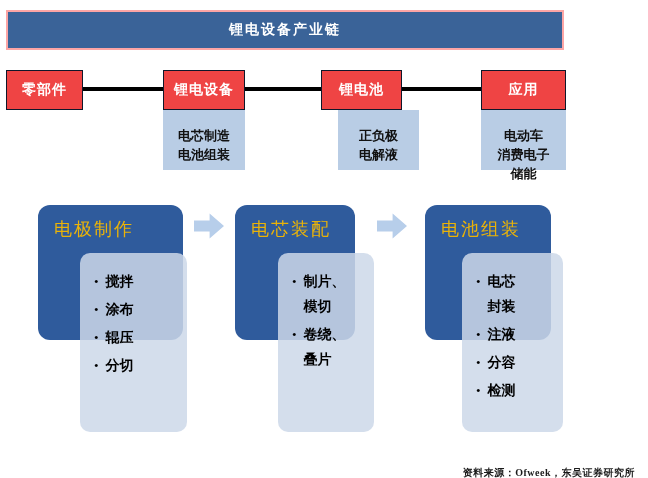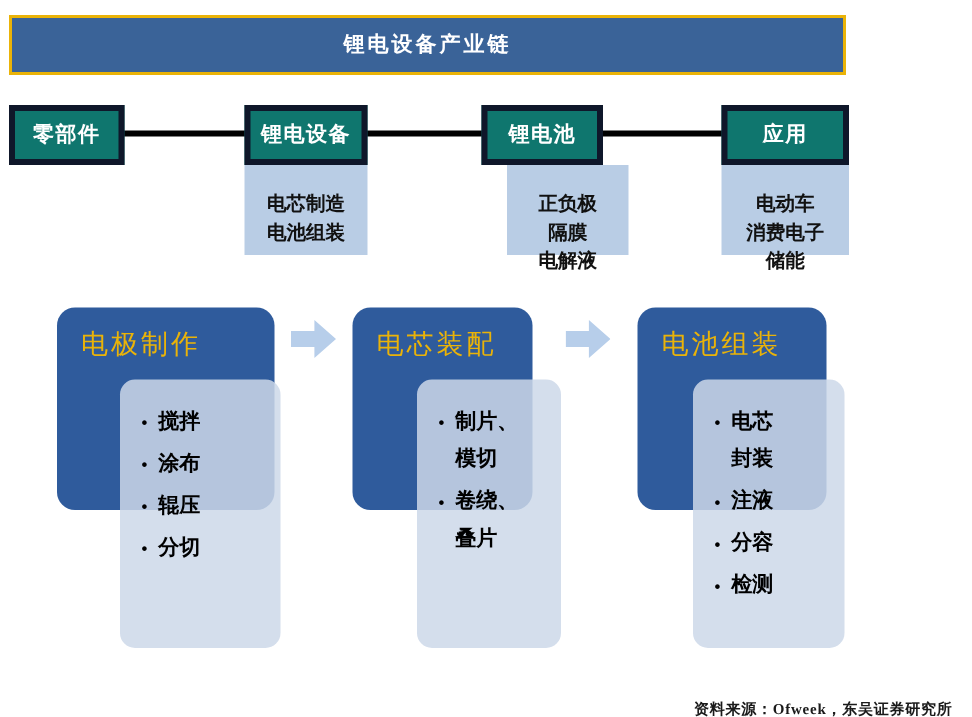--- a/index.html
+++ b/index.html
@@ -3,29 +3,29 @@
 <meta charset="utf-8">
 <style>
   html,body{margin:0;padding:0;background:#ffffff;}
   .canvas{
     position:relative;width:648px;height:478px;background:#ffffff;
     font-family:"Liberation Serif","DejaVu Serif",serif;overflow:hidden;
   }
   
   .banner{
     position:absolute;left:6px;top:10px;width:558px;height:40px;
-    background:#3A6398;border:2px solid #eab308;box-sizing:border-box;
+    background:#3A6398;border:2px solid #fca5a5;box-sizing:border-box;
     display:flex;align-items:center;justify-content:center;
   }
   .banner span{color:#ffffff;font-weight:bold;font-size:14px;letter-spacing:2px;}
   
   .chain-line{position:absolute;left:80px;top:87px;width:406px;height:4px;background:#000;z-index:0;}
   .chain-node{
-    position:absolute;top:70px;height:40px;background:#0f766e;
-    border:4px solid #0f172a;box-sizing:border-box;z-index:1;
+    position:absolute;top:70px;height:40px;background:#ef4444;
+    border:1px solid #0f172a;box-sizing:border-box;z-index:1;
     display:flex;align-items:center;justify-content:center;
   }
   .chain-node span{color:#ffffff;font-weight:bold;font-size:14px;letter-spacing:1px;}
   .n0{left:6px;width:77px;}
   .n1{left:163px;width:82px;}
   .n2{left:321px;width:81px;}
   .n3{left:481px;width:85px;}
   
   .sub-box{
     position:absolute;top:110px;height:60px;background:#B9CDE5;
@@ -92,21 +92,20 @@
   <div class="chain-node n3">
     <span>应用</span>
   </div>
 
   <div class="sub-box s1">
     <div>电芯制造</div>
     <div>电池组装</div>
   </div>
   <div class="sub-box s2">
     <div>正负极</div>
-    <div>隔膜</div>
     <div>电解液</div>
   </div>
   <div class="sub-box s3">
     <div>电动车</div>
     <div>消费电子</div>
     <div>储能</div>
   </div>
 
   <div class="stage-dark g1d">
     <span>电极制作</span>

